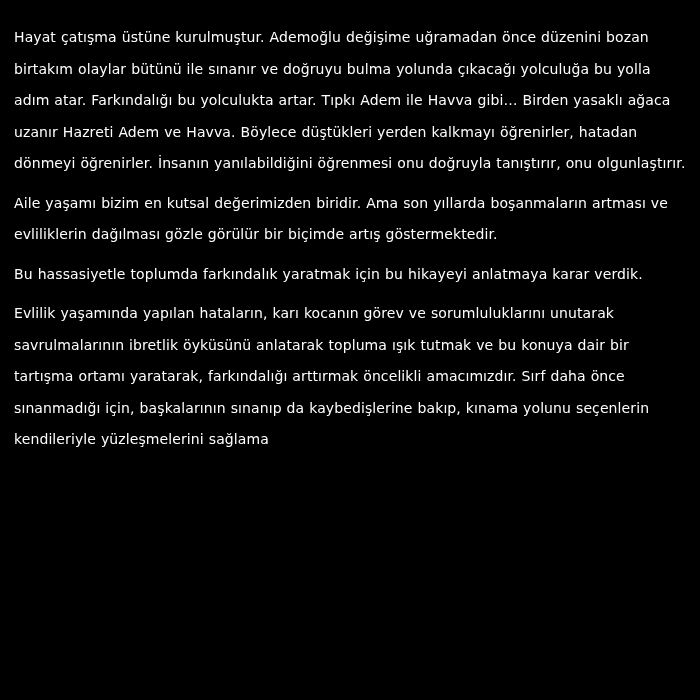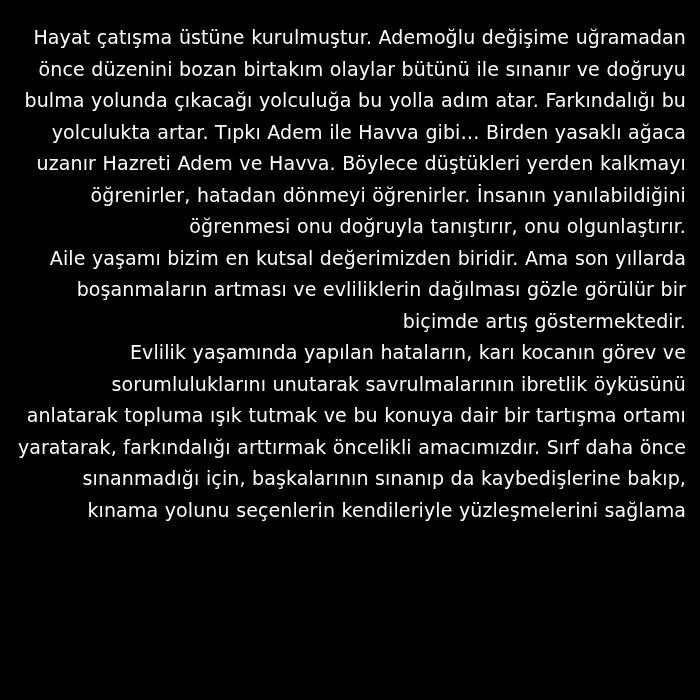--- a/index.html
+++ b/index.html
@@ -19,36 +19,37 @@
     box-sizing: border-box;
     padding: 22px 14px 10px 14px;
     display: flex;
     flex-direction: column;
     justify-content: flex-start;
     align-items: center;
   }
   .text-block {
     width: 100%;
     color: #ffffff;
-    text-align: right;
-    font-size: 19px;
+    text-align: left;
+    font-size: 14px;
     line-height: 31.5px;
     letter-spacing: 0.1px;
     word-spacing: 0.4px;
   }
   .para {
     margin: 0;
     padding: 0;
   }
   .para + .para {
-    margin-top: 0px;
+    margin-top: 8px;
   }
 </style>
 </head>
 <body>
 
 <div class="page">
   <div class="text-block">
     <p class="para">Hayat çatışma üstüne kurulmuştur. Ademoğlu değişime uğramadan önce düzenini bozan birtakım olaylar bütünü ile sınanır ve doğruyu bulma yolunda çıkacağı yolculuğa bu yolla adım atar. Farkındalığı bu yolculukta artar.  Tıpkı Adem ile Havva gibi… Birden yasaklı ağaca uzanır Hazreti Adem ve Havva. Böylece düştükleri yerden kalkmayı öğrenirler, hatadan dönmeyi öğrenirler. İnsanın yanılabildiğini öğrenmesi onu doğruyla tanıştırır, onu olgunlaştırır.</p>
     <p class="para">Aile yaşamı bizim en kutsal değerimizden biridir. Ama son yıllarda boşanmaların artması ve evliliklerin dağılması gözle görülür bir biçimde artış göstermektedir.</p>
+    <p class="para">Bu hassasiyetle toplumda farkındalık yaratmak için bu hikayeyi anlatmaya karar verdik.</p>
     <p class="para">Evlilik yaşamında yapılan hataların, karı kocanın görev ve sorumluluklarını unutarak savrulmalarının ibretlik öyküsünü anlatarak topluma ışık tutmak ve bu konuya dair bir tartışma ortamı yaratarak, farkındalığı arttırmak öncelikli amacımızdır. Sırf daha önce sınanmadığı için, başkalarının sınanıp da kaybedişlerine bakıp, kınama yolunu seçenlerin kendileriyle yüzleşmelerini sağlama</p>
   </div>
 </div>
 
 </body></html>

